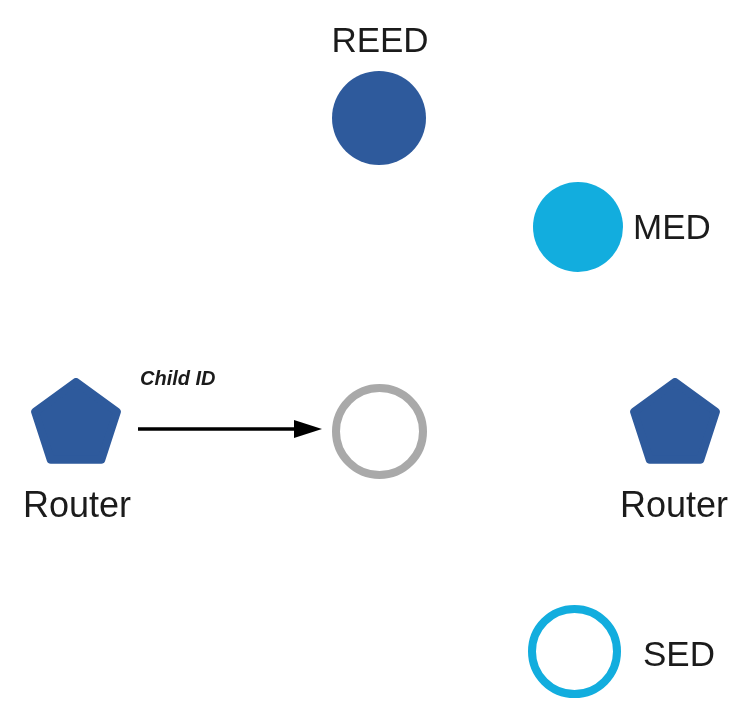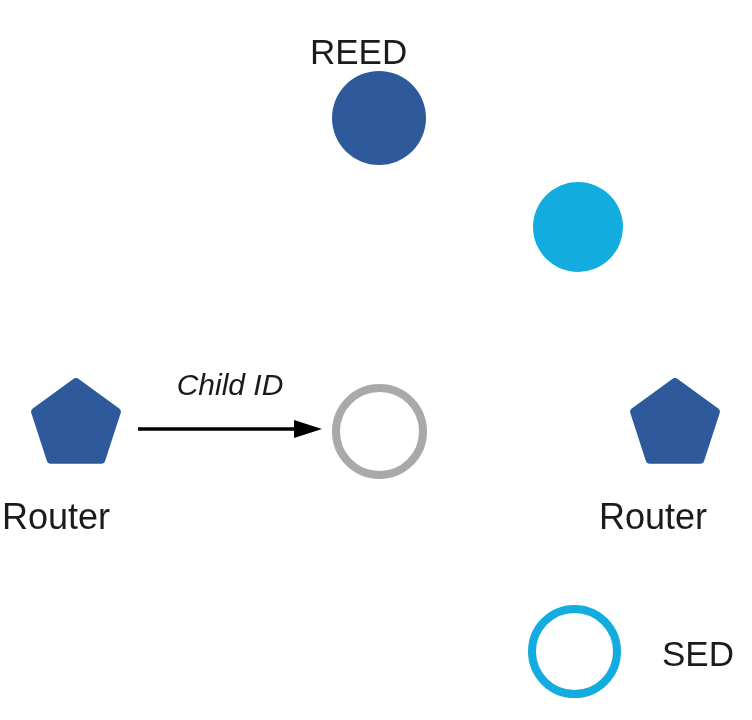--- a/index.html
+++ b/index.html
@@ -16,61 +16,61 @@
     overflow: hidden;
   }
   .node-label {
     position: absolute;
     font-size: 35px;
     line-height: 1.15;
     color: #1b1b1b;
     white-space: nowrap;
   }
   .centered {
-    text-align: left;
-    margin-top: 12px;
+    text-align: center;
   }
   .circle {
     position: absolute;
     border-radius: 50%;
     box-sizing: border-box;
   }
   .circle-outline {
     background: #ffffff;
     border-style: solid;
     border-width: 8px;
   }
   .pentagon-svg {
     position: absolute;
     display: block;
   }
   .edge-label {
     position: absolute;
     font-style: italic;
-    font-size: 30px;
+    font-size: 20px;
     line-height: 1.25;
     color: #1b1b1b;
-    text-align: center;
+    font-weight: bold;
   }
   .edge-label span { display: block; }
   .arrow-svg {
     position: absolute;
     display: block;
     overflow: visible;
   }
 </style>
 </head>
 <body>
 
 <div class="canvas">
 
   <div class="node-label centered" style="left: 310px; top: 20px; width: 140px; color: rgb(27, 27, 27);">REED</div>
   <div class="circle" style="left: 332px; top: 71px; width: 94px; height: 94px; background-color: rgb(46, 90, 156);"></div>
 
   <div class="circle" style="left: 533px; top: 182px; width: 90px; height: 90px; background-color: rgb(18, 173, 222);"></div>
+  <div class="node-label" style="left: 633px; top: 207px; color: rgb(27, 27, 27);">MED</div>
 
   <svg class="pentagon-svg" style="left:27px; top:378px;" width="98" height="92" viewBox="0 0 98 92">
     <polygon points="49,4 89.9,33.7 74.3,81.8 23.7,81.8 8.1,33.7" stroke-width="8" stroke-linejoin="round" style="fill: rgb(46, 90, 156); stroke: rgb(46, 90, 156);"></polygon>
   </svg>
   <div class="node-label centered" style="left: 2px; top: 484px; width: 150px; font-size: 36px; color: rgb(27, 27, 27);">Router</div>
 
   <div class="edge-label" style="left: 140px; top: 366px; width: 180px; color: rgb(27, 27, 27);">
     <span>Child ID</span>
   </div>
 
@@ -80,15 +80,15 @@
   </svg>
 
   <div class="circle circle-outline" style="left: 332px; top: 384px; width: 95px; height: 95px; border-color: rgb(169, 169, 169);"></div>
 
   <svg class="pentagon-svg" style="left:626px; top:378px;" width="98" height="92" viewBox="0 0 98 92">
     <polygon points="49,4 89.9,33.7 74.3,81.8 23.7,81.8 8.1,33.7" stroke-width="8" stroke-linejoin="round" style="fill: rgb(46, 90, 156); stroke: rgb(46, 90, 156);"></polygon>
   </svg>
   <div class="node-label centered" style="left: 599px; top: 484px; width: 150px; font-size: 36px; color: rgb(27, 27, 27);">Router</div>
 
   <div class="circle circle-outline" style="left: 528px; top: 605px; width: 93px; height: 93px; border-color: rgb(18, 173, 222);"></div>
-  <div class="node-label" style="left: 643px; top: 634px; color: rgb(27, 27, 27); margin-left: 19px;">SED</div>
+  <div class="node-label" style="left: 643px; top: 634px; color: rgb(27, 27, 27);">SED</div>
 
 </div>
 
 </body></html>

